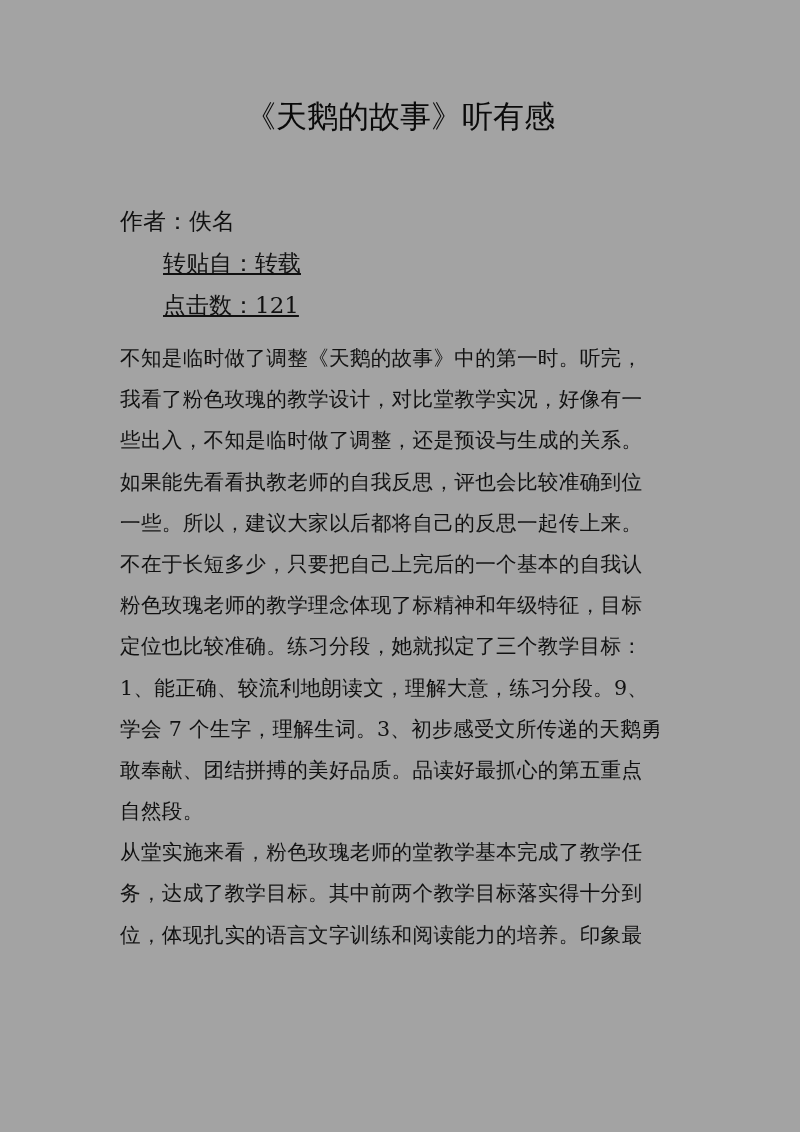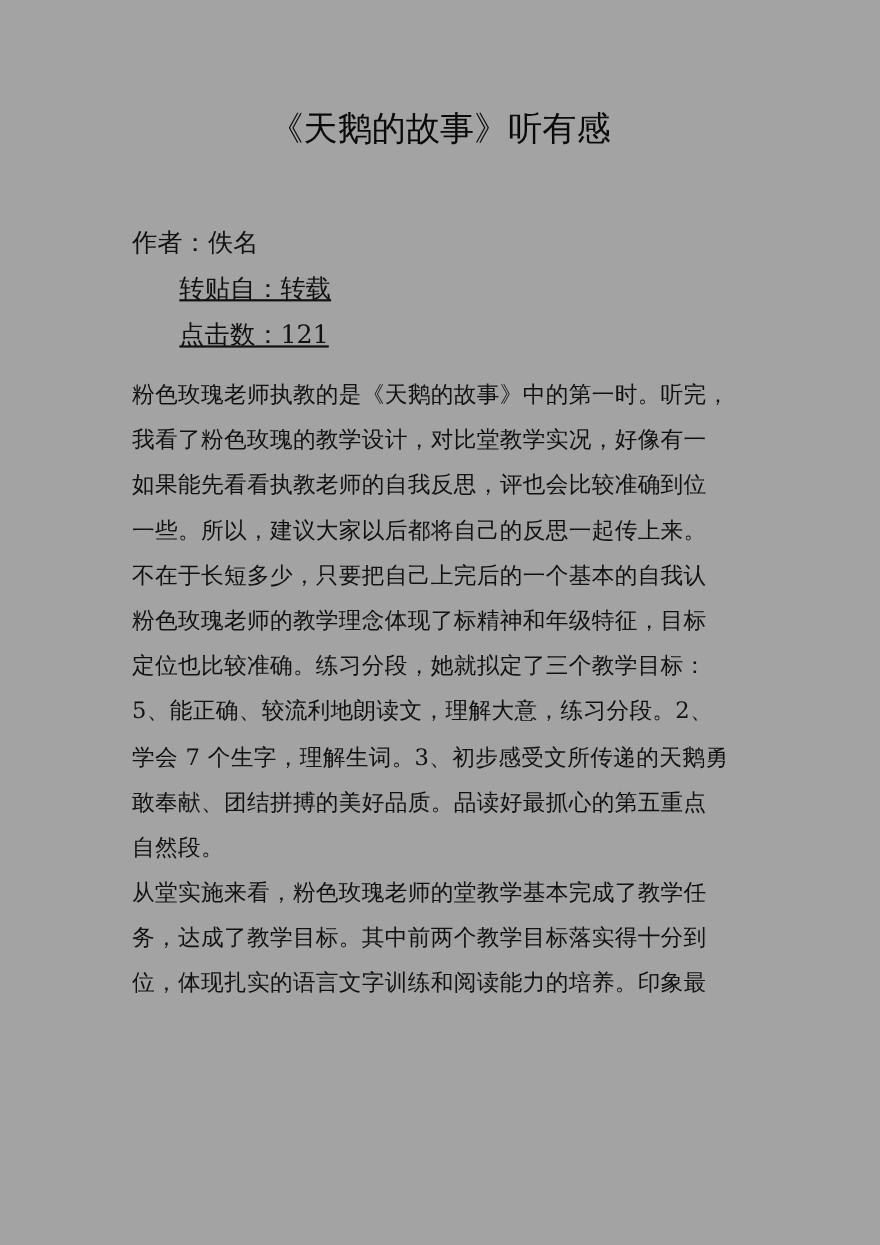--- a/index.html
+++ b/index.html
@@ -71,28 +71,29 @@
 
   <h1 class="title">《天鹅的故事》听有感</h1>
 
   <div class="meta">
     <div class="meta-row">作者：佚名</div>
     <div class="meta-row indent">转贴自：转载</div>
     <div class="meta-row indent">点击数：121</div>
   </div>
 
   <div class="body-text">
-    <div class="line">粉色玫瑰老师执教的是《天鹅的故事》中的第一时。听完，</div>
+    <div class="line">不知是临时做了调整《天鹅的故事》中的第一时。听完，</div>
     <div class="line">我看了粉色玫瑰的教学设计，对比堂教学实况，好像有一</div>
+    <div class="line">些出入，不知是临时做了调整，还是预设与生成的关系。</div>
     <div class="line">如果能先看看执教老师的自我反思，评也会比较准确到位</div>
     <div class="line">一些。所以，建议大家以后都将自己的反思一起传上来。</div>
     <div class="line">不在于长短多少，只要把自己上完后的一个基本的自我认</div>
     <div class="line">粉色玫瑰老师的教学理念体现了标精神和年级特征，目标</div>
     <div class="line">定位也比较准确。练习分段，她就拟定了三个教学目标：</div>
-    <div class="line">5、能正确、较流利地朗读文，理解大意，练习分段。2、</div>
+    <div class="line">1、能正确、较流利地朗读文，理解大意，练习分段。9、</div>
     <div class="line">学会 7 个生字，理解生词。3、初步感受文所传递的天鹅勇</div>
     <div class="line">敢奉献、团结拼搏的美好品质。品读好最抓心的第五重点</div>
     <div class="line">自然段。</div>
     <div class="line">从堂实施来看，粉色玫瑰老师的堂教学基本完成了教学任</div>
     <div class="line">务，达成了教学目标。其中前两个教学目标落实得十分到</div>
     <div class="line">位，体现扎实的语言文字训练和阅读能力的培养。印象最</div>
   </div>
 
 </div>
 

